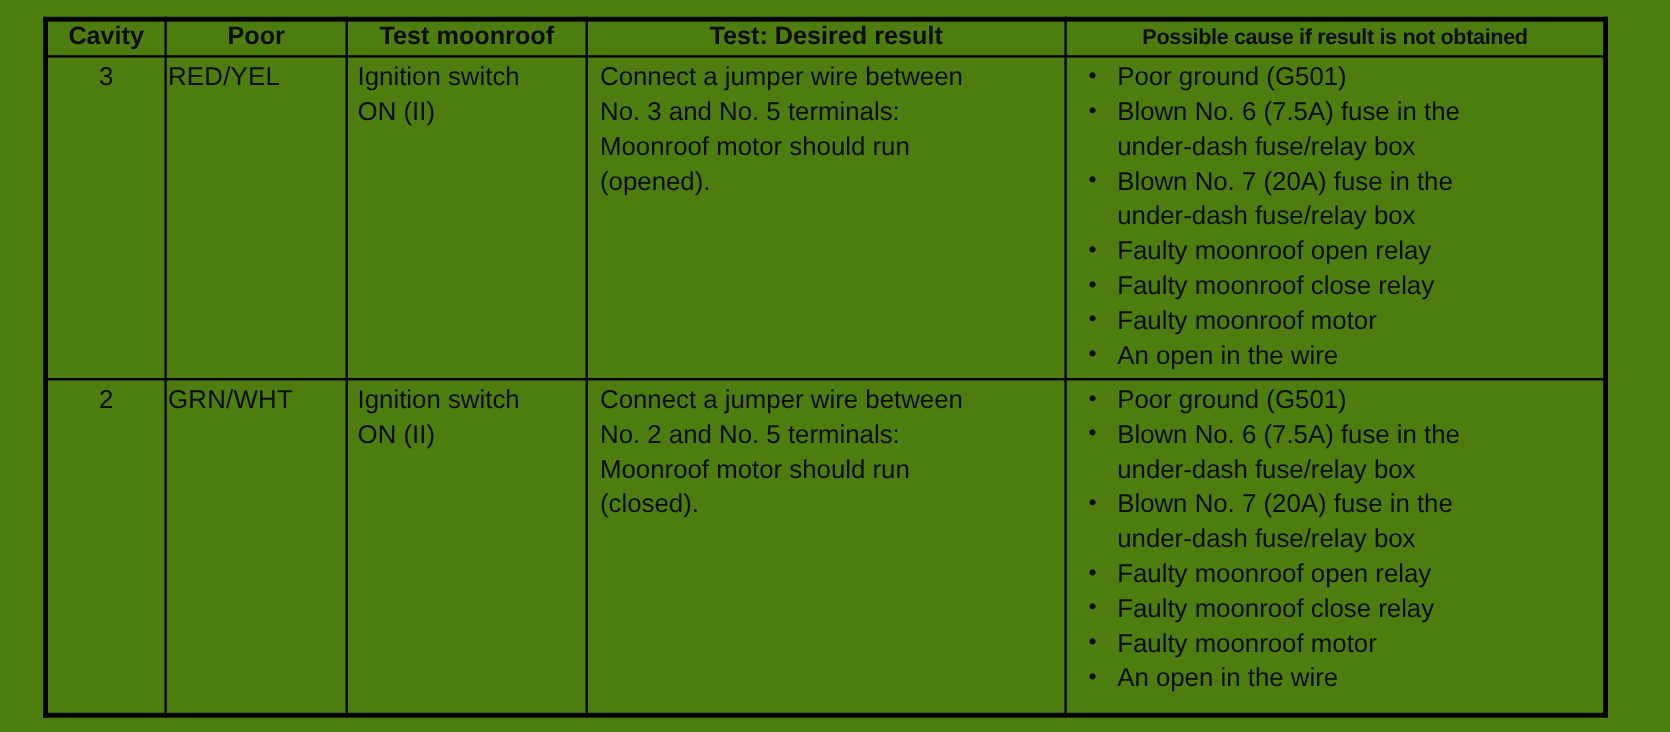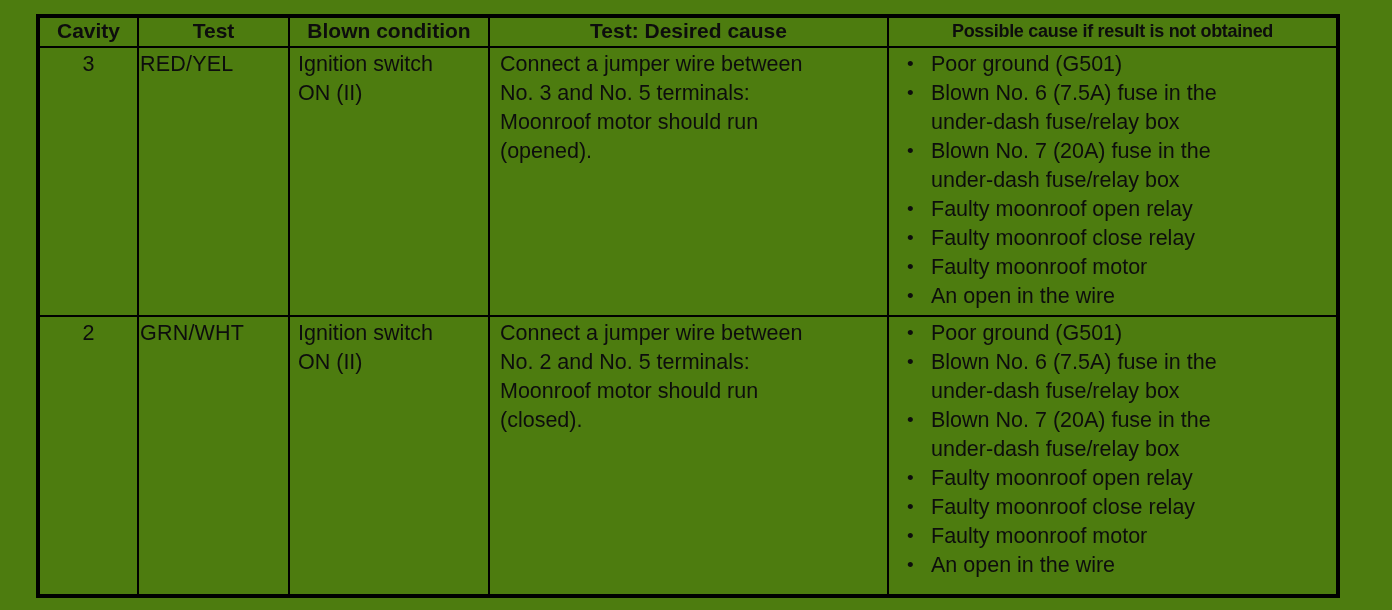--- a/index.html
+++ b/index.html
@@ -99,23 +99,23 @@
     <colgroup>
       <col style="width:100px">
       <col style="width:151px">
       <col style="width:200px">
       <col style="width:399px">
       <col style="width:450px">
     </colgroup>
     <thead>
       <tr>
         <th>Cavity</th>
-        <th>Test</th>
-        <th>Blown condition</th>
-        <th>Test: Desired cause</th>
+        <th>Poor</th>
+        <th>Test moonroof</th>
+        <th>Test: Desired result</th>
         <th class="th-tight">Possible cause if result is not obtained</th>
       </tr>
     </thead>
     <tbody>
       <tr class="row-1">
         <td class="c-cavity">3</td>
         <td class="c-wire">RED/YEL</td>
         <td class="c-cond pre">Ignition switch
 ON (II)</td>
         <td class="c-result pre">Connect a jumper wire between

